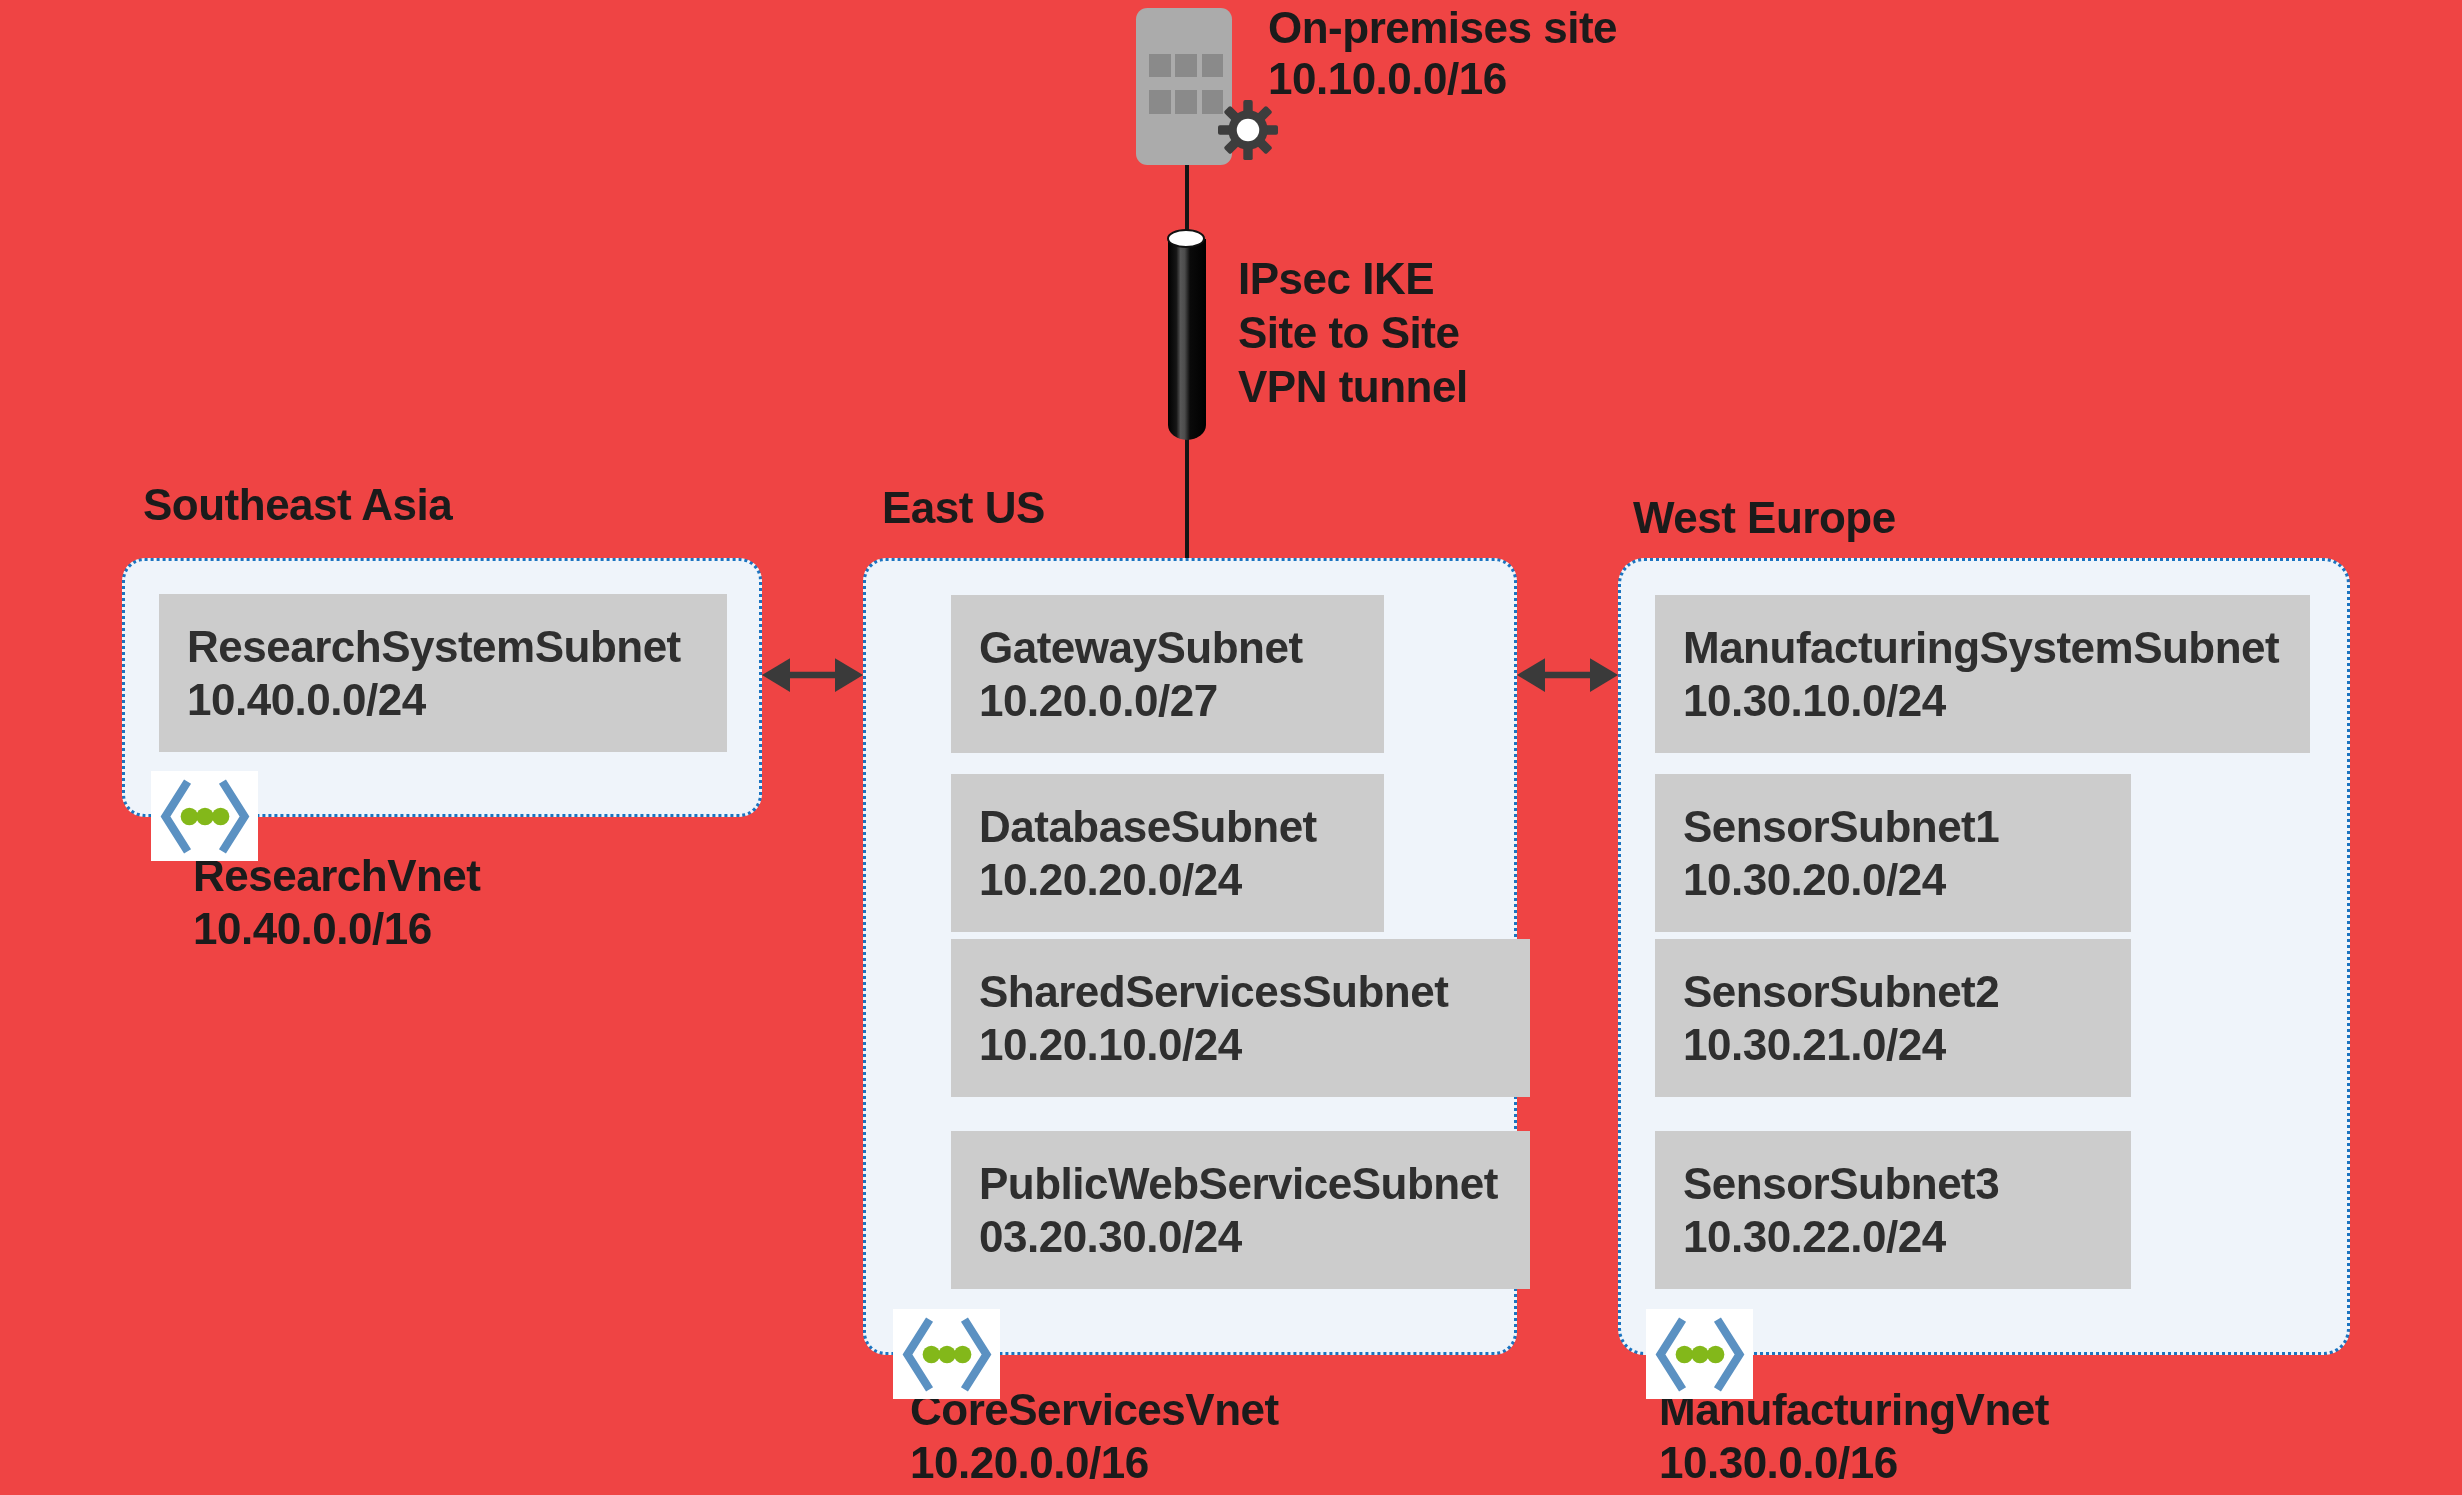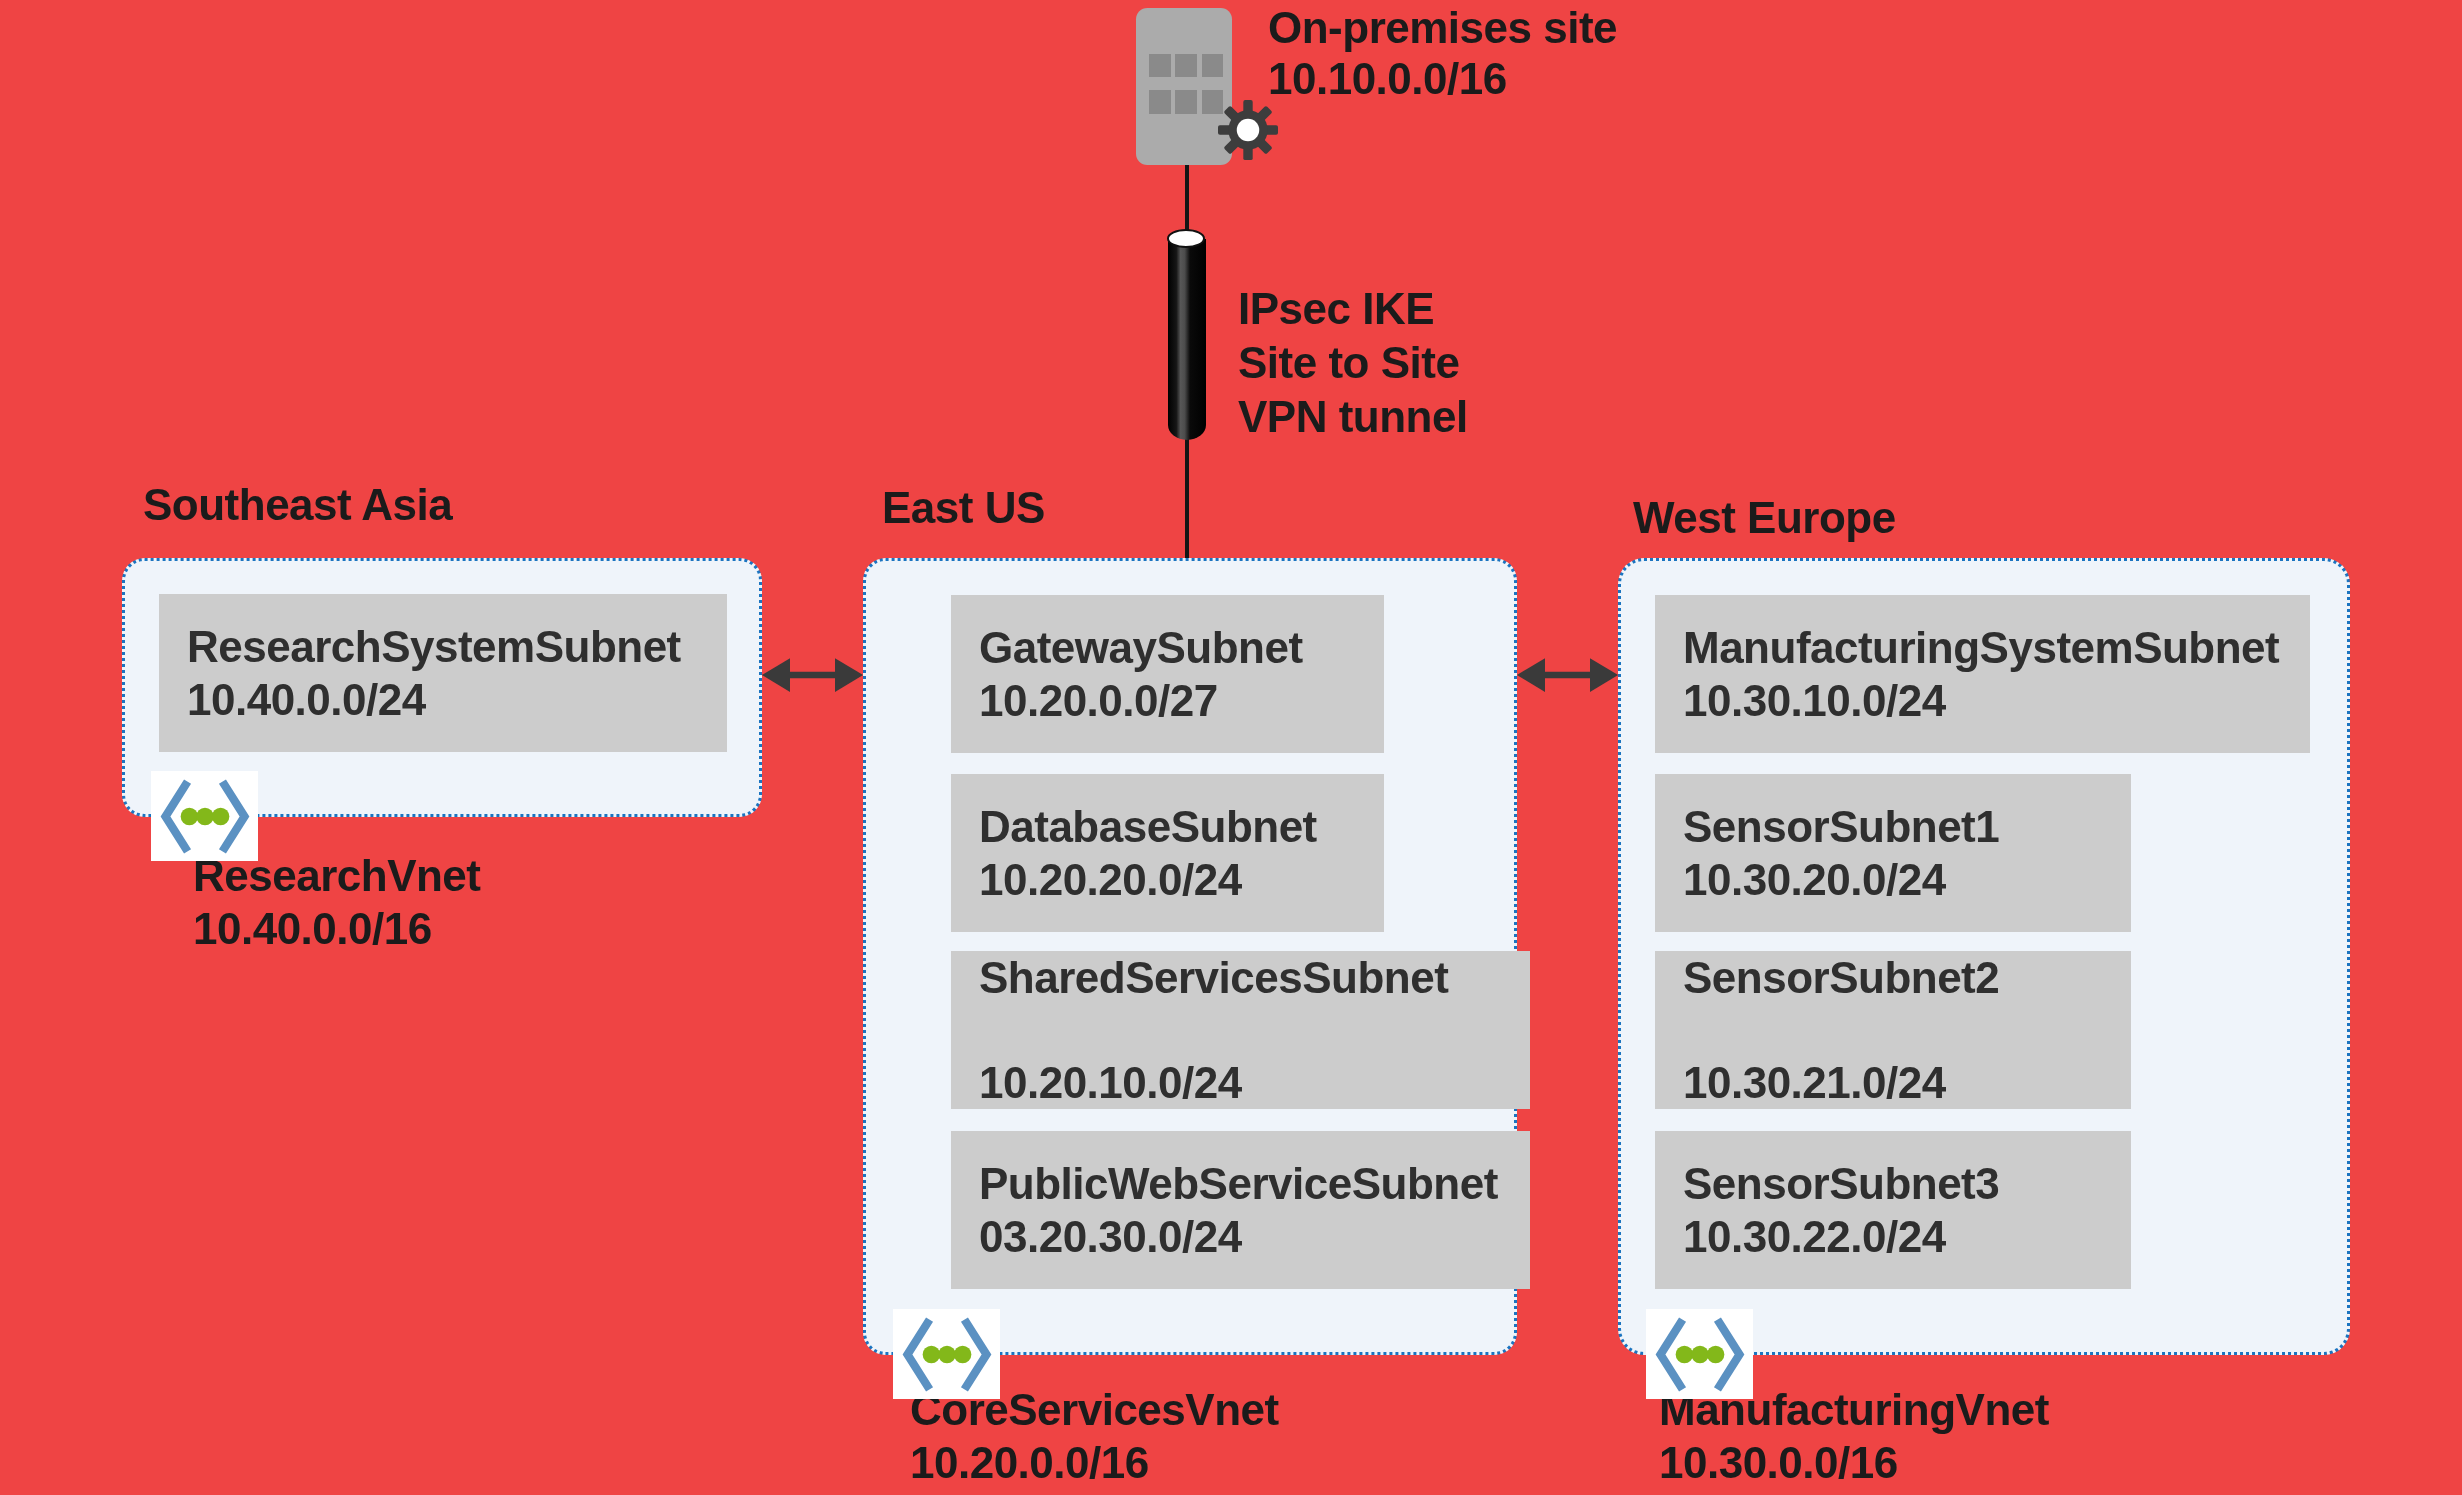--- a/index.html
+++ b/index.html
@@ -34,21 +34,21 @@
   .tunnel {
     left: 1168px; top: 239px; width: 38px; height: 201px; z-index: 3;
     background: linear-gradient(90deg, #000 0%, #161616 22%, #575757 33%, #4c4c4c 44%, #0a0a0a 58%, #000 100%);
     border-radius: 0 0 50% 50% / 0 0 15px 15px;
   }
   .tunnel::before {
     content: ""; position: absolute; top: -10.3px; left: -0.9px;
     width: 34px; height: 15px; background: #ffffff;
     border: 2.8px solid #111; border-radius: 50%;
   }
-  .tunnel-text { left: 1238px; top: 252px; font-size: 44px; line-height: 54px; color: #1b1b1b; margin-top: 30px; }
+  .tunnel-text { left: 1238px; top: 252px; font-size: 44px; line-height: 54px; color: #1b1b1b; }
 
   
   .region {
     border: 3.8px dotted #1b74c0;
     border-radius: 22.6px;
     background: #eff4fa;
     box-sizing: border-box;
     z-index: 1;
   }
   .region-se  { left: 122px;  top: 558px; width: 640px; height: 259px; }
@@ -64,21 +64,21 @@
     position: absolute;
     background: #cccccc;
     color: #2f2f2f;
     height: 158px;
     font-size: 44px; line-height: 53px;
     display: flex; flex-direction: column; justify-content: center;
     padding-left: 28px; box-sizing: border-box;
     white-space: nowrap; overflow: hidden;
   }
   .subnet-se1  { left: 34px; top: 33px;  width: 568px; padding-left: 28px; }
-  .sub-r1 { top: 34px; }  .sub-r2 { top: 213px; }  .sub-r3 { top: 390px; justify-content: space-between; }  .sub-r4 { top: 570px; }
+  .sub-r1 { top: 34px; }  .sub-r2 { top: 213px; }  .sub-r3 { top: 378px; }  .sub-r4 { top: 570px; }
   .eus-sub { left: 39px; margin-left: 46px; }
   .eus-w-sm { width: 433px; }  .eus-w-lg { width: 579px; }
   .weu-sub { left: 34px; }
   .weu-w-lg { width: 655px; }  .weu-w-sm { width: 476px; }
 
   
   .arrow { z-index: 3; }
   .arrow-1 { left: 760px;  top: 644px; }
   .arrow-2 { left: 1515px; top: 644px; }
 

